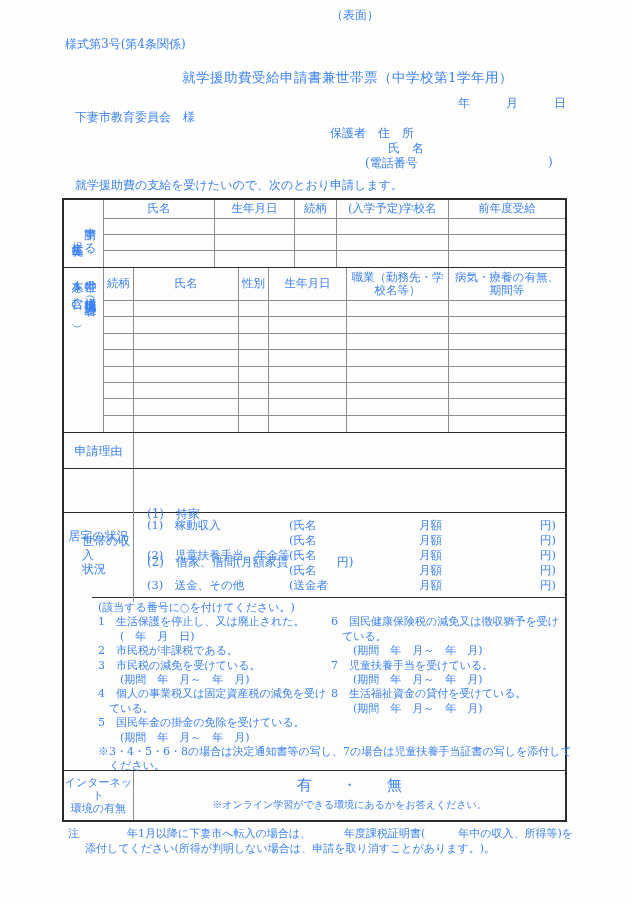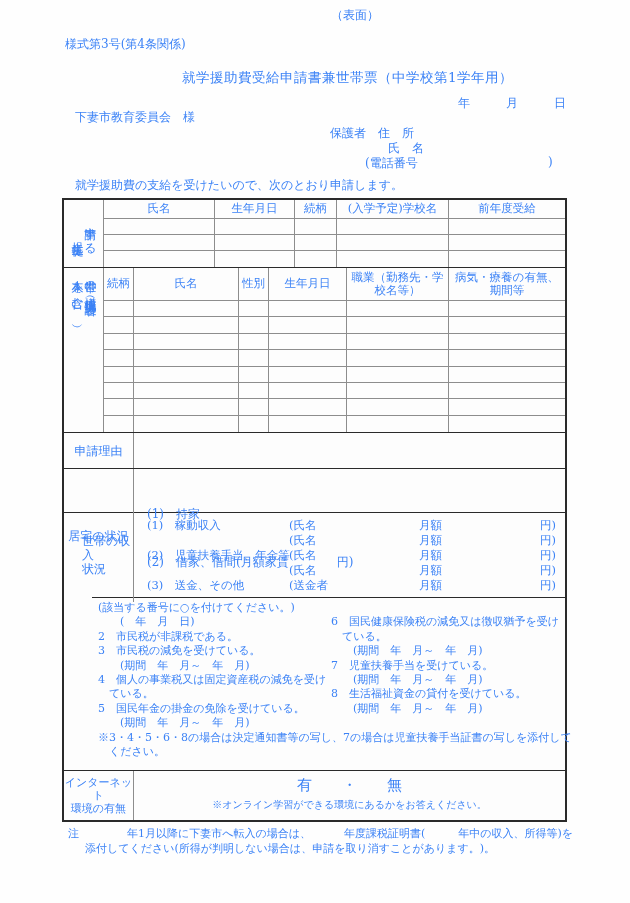--- a/index.html
+++ b/index.html
@@ -9,21 +9,21 @@
   .title{font-size:13.5px;letter-spacing:.5px;}
   
   .form-table{position:absolute;left:62px;top:198px;width:505px;border:2px solid #2a2a2a;box-sizing:border-box;background:#fdfdfd;}
   .sec{box-sizing:border-box;}
   .sec + .sec{border-top:1.5px solid #2a2a2a;}
   .secA{display:grid;grid-template-columns:40px 111px 80px 42px 112px 1fr;grid-template-rows:19px 16px 16px 16px;height:67px;}
   .secB{display:grid;grid-template-columns:40px 30px 105px 30px 78px 102px 1fr;grid-template-rows:33px repeat(8,16.4px);height:165px;}
   .c,.hc{border-right:1px solid #8d8d8d;border-bottom:1px solid #8d8d8d;box-sizing:border-box;}
   .nr{border-right:none;}
   .nb{border-bottom:none;}
-  .hc{display:flex;align-items:center;justify-content:center;text-align:center;font-size:11.5px;line-height:13.5px;padding:0 2px;white-space:pre-line;}
+  .hc{display:flex;align-items:center;justify-content:center;text-align:center;font-size:11.5px;line-height:13.5px;padding:0 2px;white-space:pre-line;font-family:Liberation Serif, serif;}
   .vcell{grid-column:1;border-right:1px solid #8d8d8d;box-sizing:border-box;display:flex;flex-direction:row;justify-content:center;padding-top:3px;}
   .vt{writing-mode:vertical-rl;font-size:12px;line-height:13px;letter-spacing:1px;white-space:pre;}
   .vmid{align-items:center;padding-top:0;}
   .row2{display:grid;grid-template-columns:70px 1fr;}
   .lbl{border-right:1px solid #8d8d8d;display:flex;align-items:center;justify-content:center;text-align:center;box-sizing:border-box;line-height:14px;}
   .secC{height:36px;}
   .secD{height:44px;}
   .secD .cont{padding:5px 0 0 13px;line-height:16px;white-space:pre;}
   .secE{height:85px;}
   .secE .lbl{justify-content:flex-start;padding-left:18px;text-align:left;}
@@ -182,20 +182,21 @@
         <div class="inc-line">
           <span class="i1">(3)　送金、その他</span><span class="i2">(送金者</span><span class="i3">月額</span><span>円)</span>
         </div>
       </div>
     </div>
 
     <div class="sec secF">
       <div class="cl-line">(該当する番号に○を付けてください。)</div>
       <div class="cl-cols">
         <div class="cl-left">
+          <div class="cl-line">1　生活保護を停止し、又は廃止された。</div>
           <div class="cl-line">　　(　年　月　日)</div>
           <div class="cl-line">2　市民税が非課税である。</div>
           <div class="cl-line">3　市民税の減免を受けている。</div>
           <div class="cl-line">　　(期間　年　月～　年　月)</div>
           <div class="cl-line">4　個人の事業税又は固定資産税の減免を受け</div>
           <div class="cl-line">　ている。</div>
           <div class="cl-line">5　国民年金の掛金の免除を受けている。</div>
           <div class="cl-line">　　(期間　年　月～　年　月)</div>
         </div>
         <div class="cl-right">

